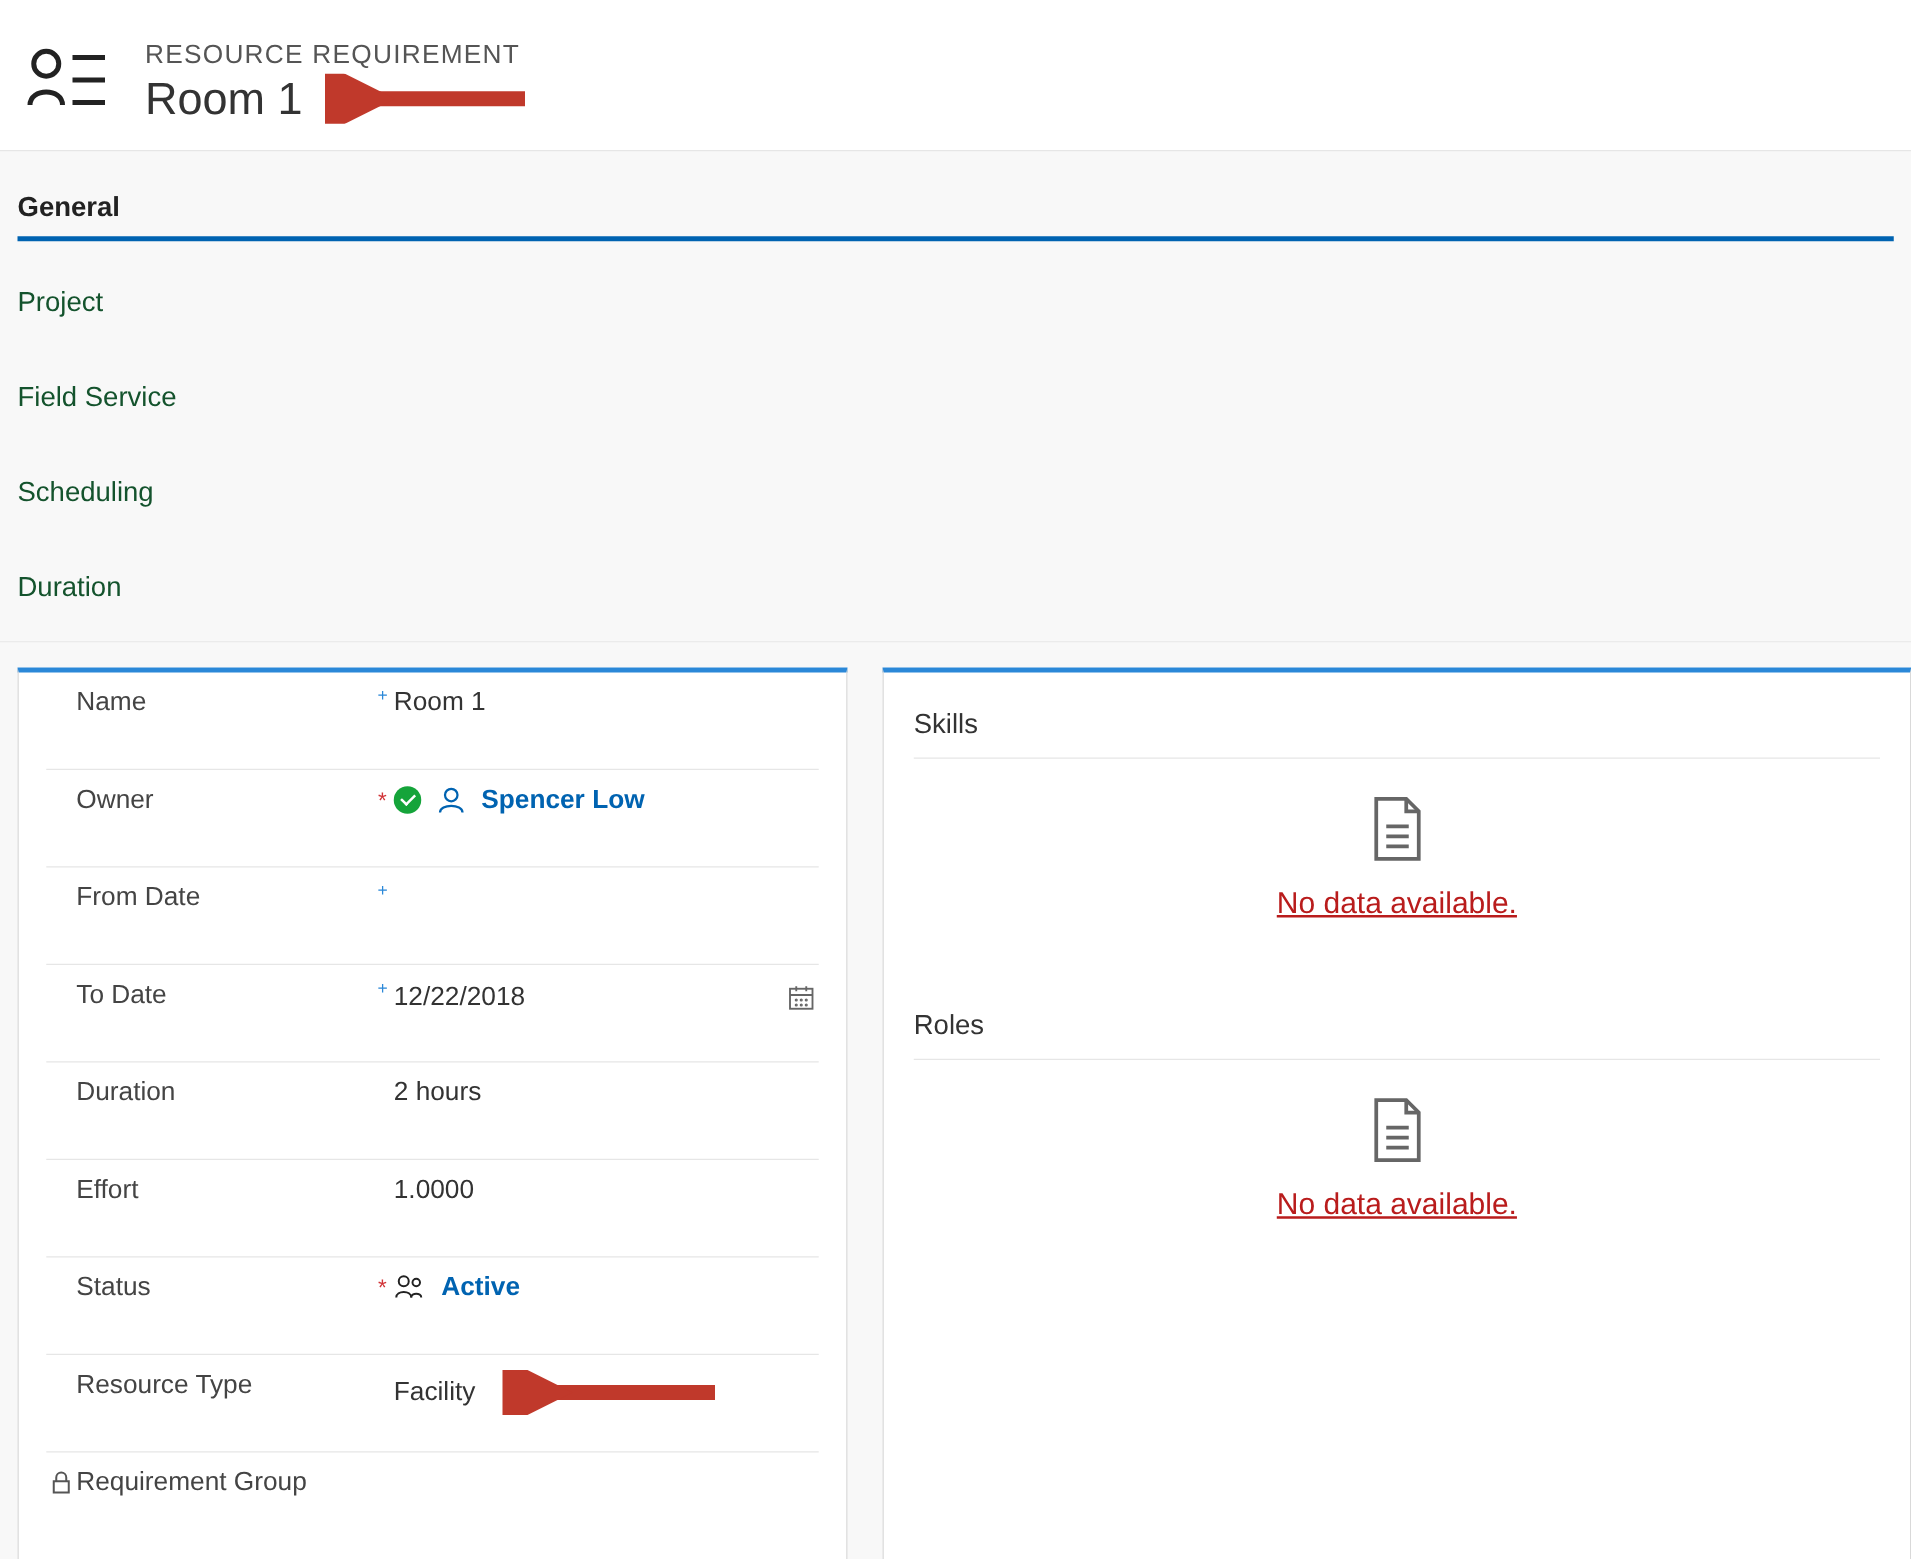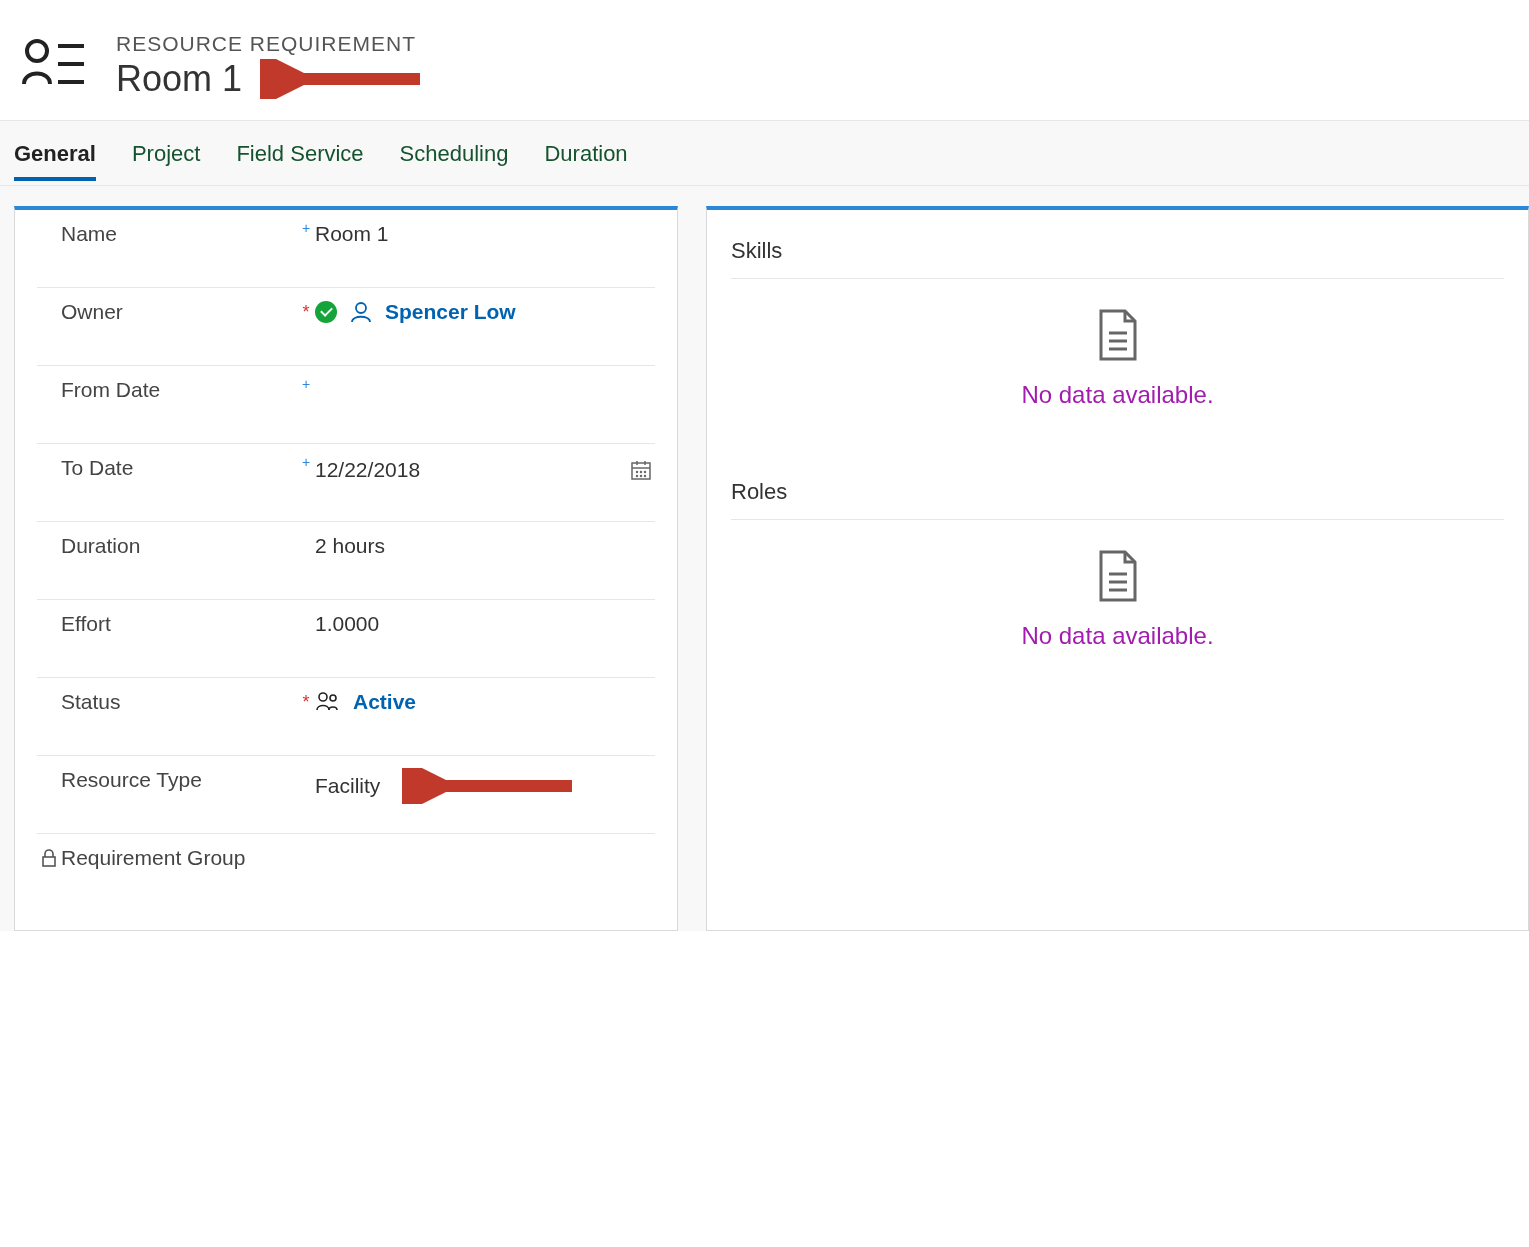--- a/index.html
+++ b/index.html
@@ -38,23 +38,24 @@
     position: relative;
   }
   .arrow-annotation svg {
     display: block;
   }
 
   .tabs-bar {
     background: #f8f8f8;
     border-top: 1px solid #e6e6e6;
     border-bottom: 1px solid #e6e6e6;
-    padding: 4px 14px;
-    display: flex;
-    gap: 36px;
+    padding: 16px 14px;
+    display: flex;
+    gap: 20px;
+    flex-direction: column;
   }
   .tab {
     padding: 16px 0 10px 0;
     font-size: 22px;
     color: #14532d;
     cursor: pointer;
     border-bottom: 4px solid transparent;
   }
   .tab.active {
     color: #222;
@@ -146,21 +147,22 @@
     padding: 28px 0 14px 0;
     border-bottom: 1px solid #e6e6e6;
   }
   .empty-state {
     text-align: center;
     padding: 28px 0 42px 0;
   }
   .empty-state .doc-icon { display:flex; justify-content:center; margin-bottom:18px;}
   .empty-state .msg {
     font-size: 24px;
-    color: #a21caf;
+    color: #b91c1c;
+    text-decoration: underline;
   }
   .lock-icon {
     color: #555;
   }
 </style>
 </head>
 <body>
 
 <div class="header">
   <div class="header-icon">

